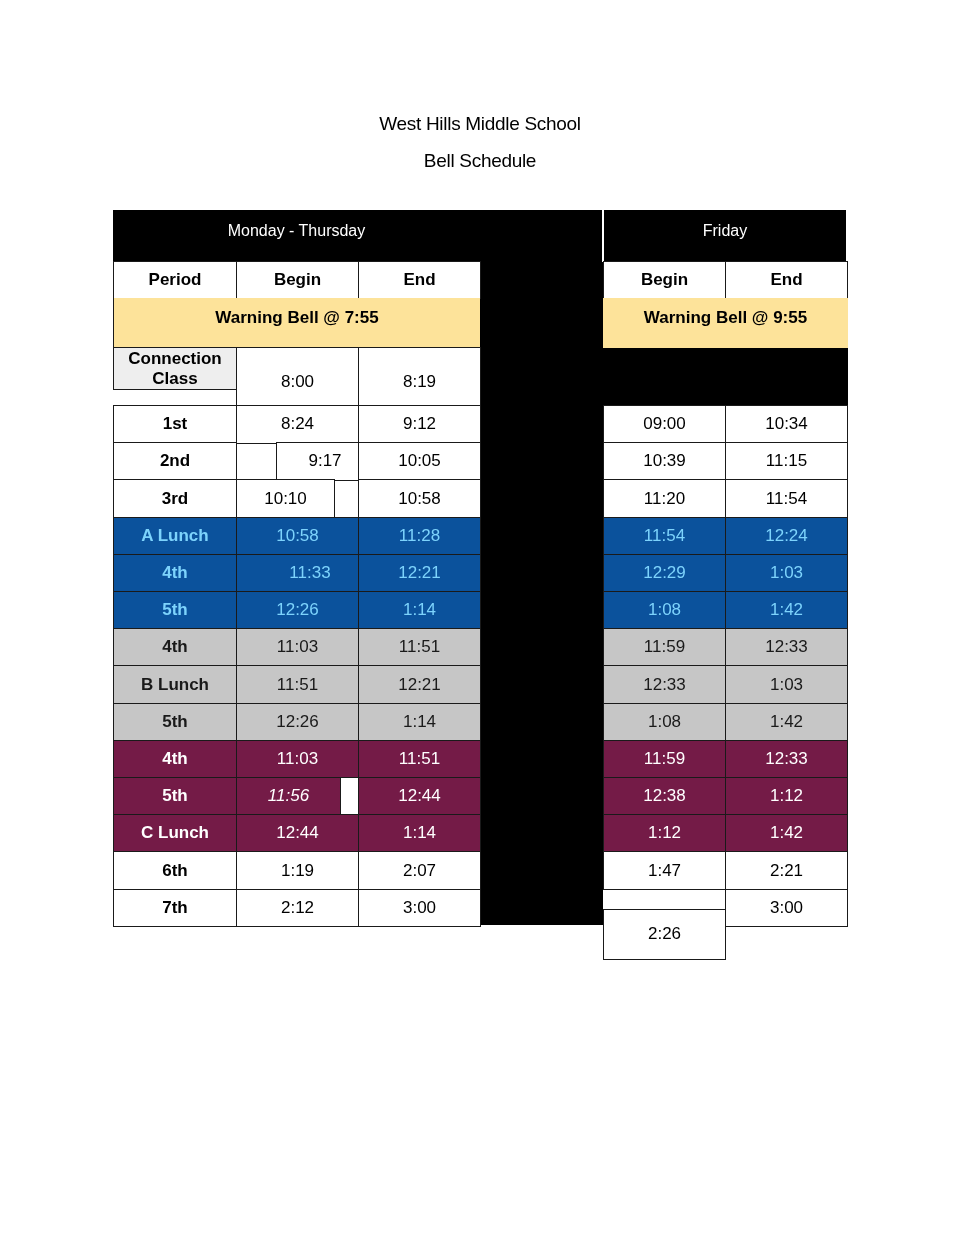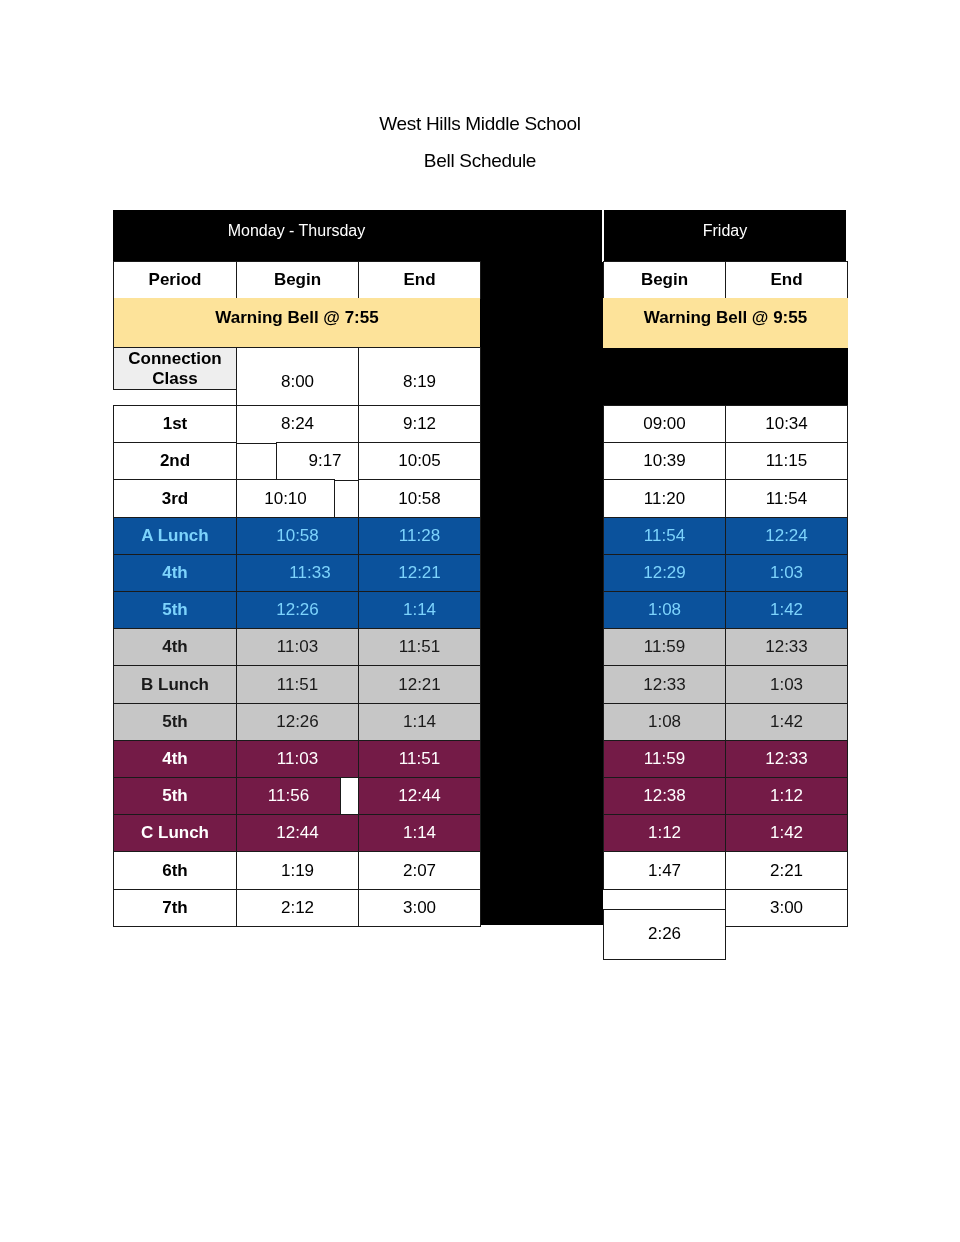--- a/index.html
+++ b/index.html
@@ -119,21 +119,21 @@
     </div>
     <div>
       <div class="cell bordered maroon lbl" style="left: 113px; top: 739.8px; width: 124px; height: 38.5px;">4th</div>
       <div class="cell bordered maroon" style="left: 236px; top: 739.8px; width: 123px; height: 38.5px;">11:03</div>
       <div class="cell bordered maroon" style="left: 358px; top: 739.8px; width: 123px; height: 38.5px;">11:51</div>
       <div class="cell bordered maroon" style="left: 603px; top: 739.8px; width: 123px; height: 38.5px;">11:59</div>
       <div class="cell bordered maroon" style="left: 725px; top: 739.8px; width: 123px; height: 38.5px;">12:33</div>
     </div>
     <div>
       <div class="cell bordered maroon lbl" style="left: 113px; top: 777px; width: 124px; height: 38.5px;">5th</div>
-      <div class="cell bordered maroon" style="left: 236px; top: 777px; width: 105px; height: 38.5px;">11:56</div>
+      <div class="cell bordered maroon" style="left: 236px; top: 777px; width: 105px; height: 38.5px; font-style: italic;">11:56</div>
       <div class="cell bordered maroon" style="left: 358px; top: 777px; width: 123px; height: 38.5px;">12:44</div>
       <div class="cell bordered maroon" style="left: 603px; top: 777px; width: 123px; height: 38.5px;">12:38</div>
       <div class="cell bordered maroon" style="left: 725px; top: 777px; width: 123px; height: 38.5px;">1:12</div>
     </div>
     <div>
       <div class="cell bordered maroon lbl" style="left: 113px; top: 814.2px; width: 124px; height: 38.5px;">C Lunch</div>
       <div class="cell bordered maroon" style="left: 236px; top: 814.2px; width: 123px; height: 38.5px;">12:44</div>
       <div class="cell bordered maroon" style="left: 358px; top: 814.2px; width: 123px; height: 38.5px;">1:14</div>
       <div class="cell bordered maroon" style="left: 603px; top: 814.2px; width: 123px; height: 38.5px;">1:12</div>
       <div class="cell bordered maroon" style="left: 725px; top: 814.2px; width: 123px; height: 38.5px;">1:42</div>

